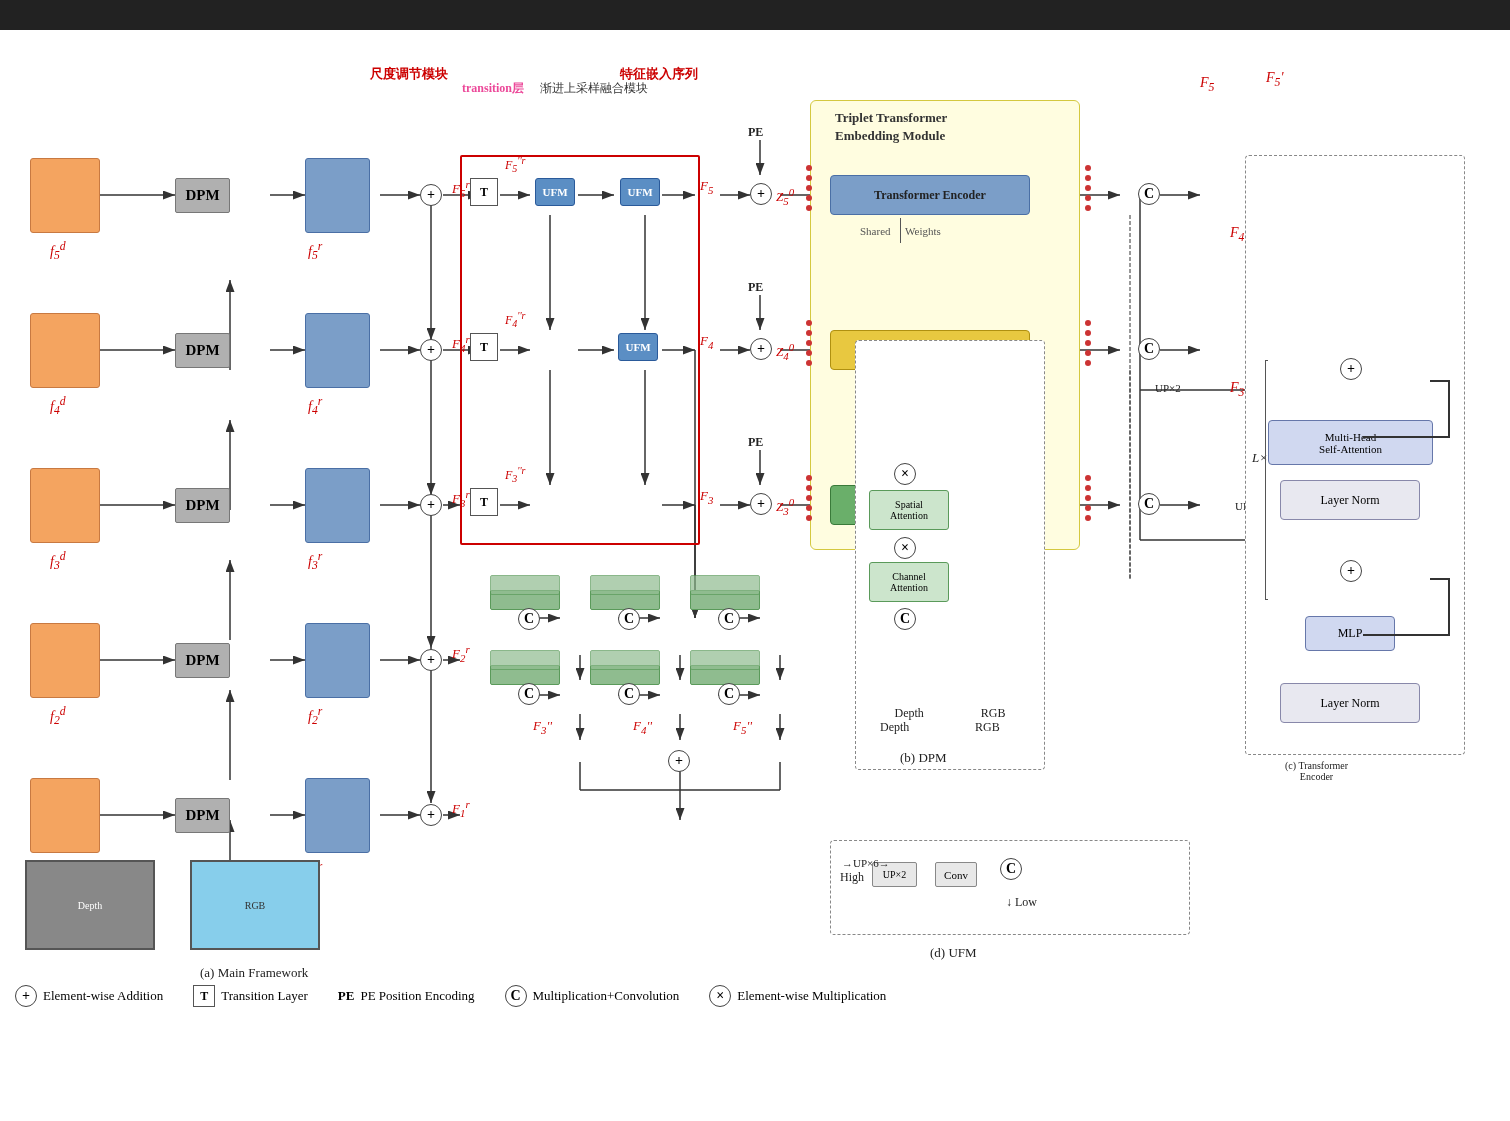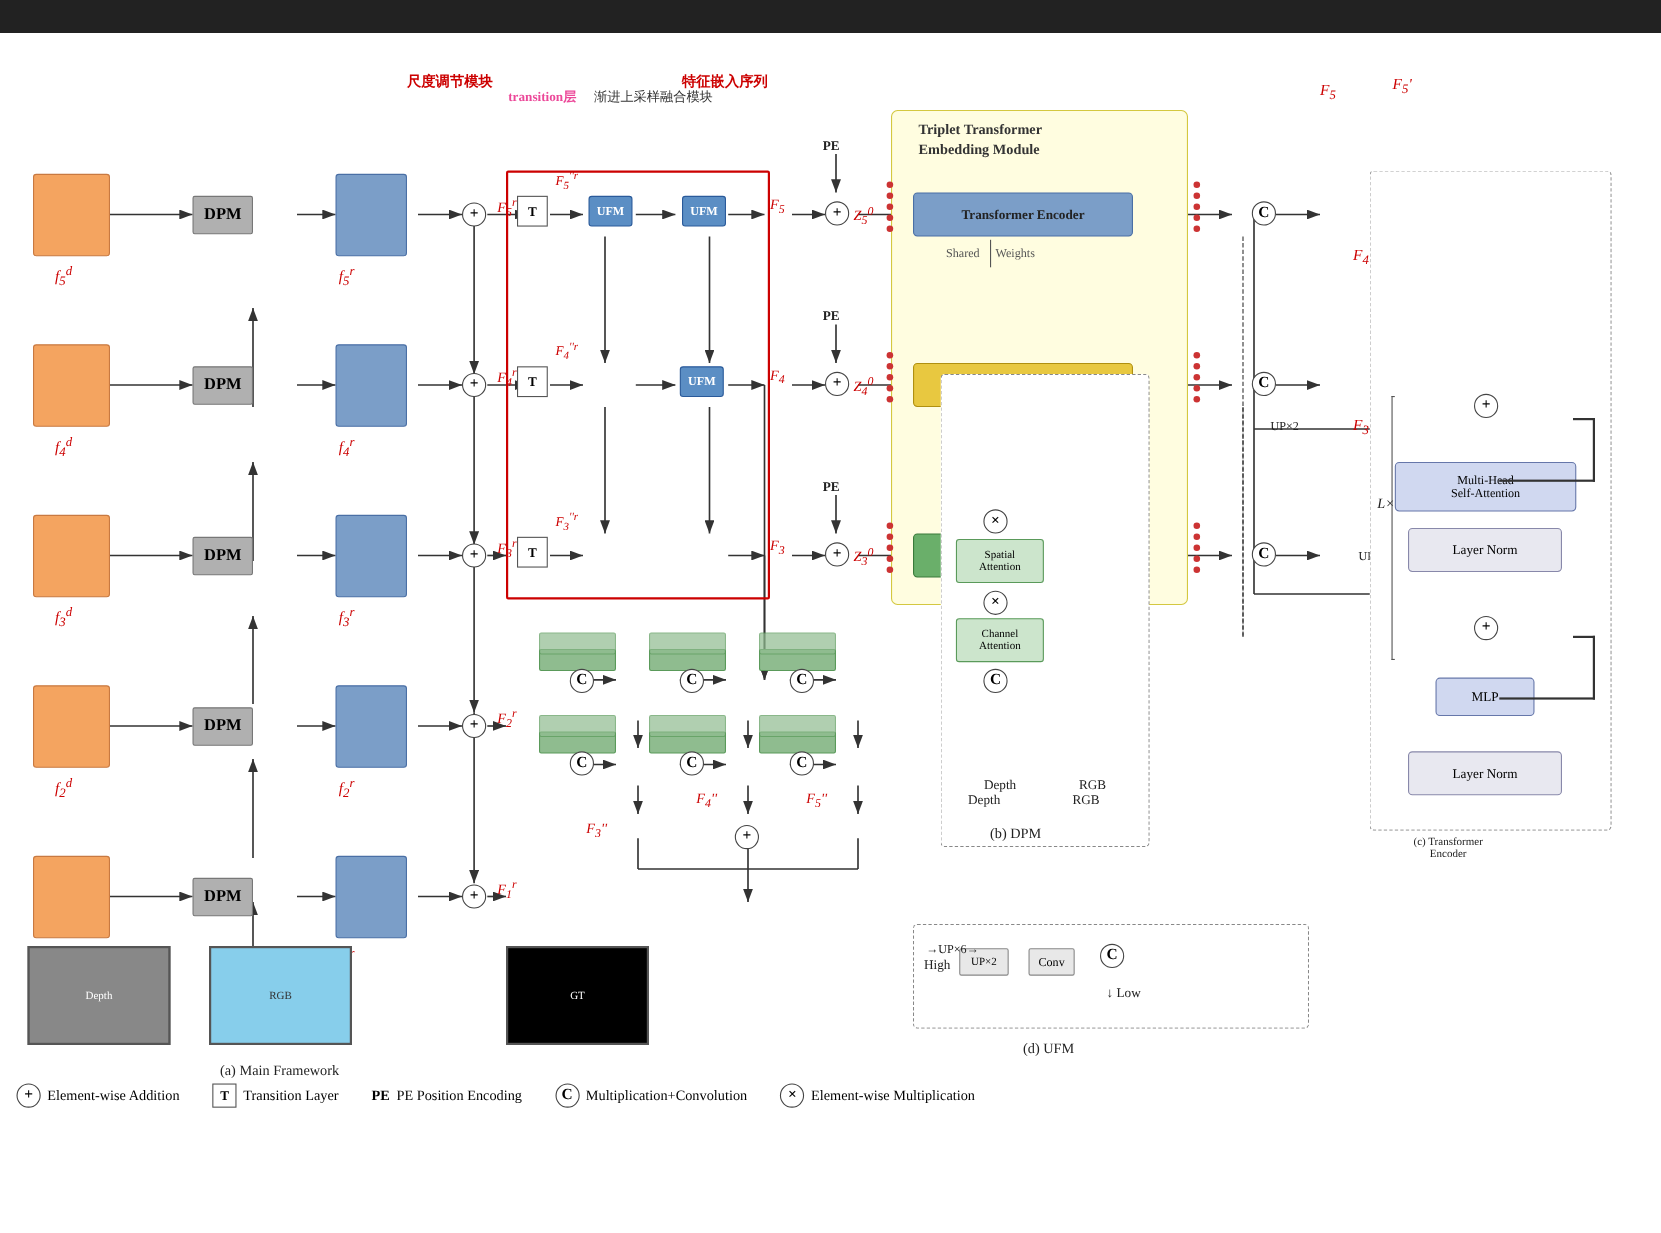--- a/index.html
+++ b/index.html
@@ -515,37 +515,34 @@
   <div class="green-block pos-abs" style="left:590px; top:665px; width:70px; height:20px;"></div>
   <div class="green-block pos-abs" style="left:690px; top:665px; width:70px; height:20px;"></div>
   <div class="green-block pos-abs" style="left:490px; top:650px; width:70px; height:20px; opacity:0.7;"></div>
   <div class="green-block pos-abs" style="left:590px; top:650px; width:70px; height:20px; opacity:0.7;"></div>
   <div class="green-block pos-abs" style="left:690px; top:650px; width:70px; height:20px; opacity:0.7;"></div>
 
   <div class="circle-symbol" style="left:518px; top:683px;">C</div>
   <div class="circle-symbol" style="left:618px; top:683px;">C</div>
   <div class="circle-symbol" style="left:718px; top:683px;">C</div>
 
-  <div class="red-label pos-abs" style="left:533px; top:745px; font-size:13px;">F<sub>3</sub>''</div>
+  <div class="red-label pos-abs" style="left:533px; top:718px; font-size:13px;">F<sub>3</sub>''</div>
   <div class="red-label pos-abs" style="left:633px; top:718px; font-size:13px;">F<sub>4</sub>''</div>
   <div class="red-label pos-abs" style="left:733px; top:718px; font-size:13px;">F<sub>5</sub>''</div>
 
   <div class="circle-symbol" style="left:668px; top:750px;">+</div>
 
   <div style="position:absolute; left:25px; top:860px; width:130px; height:90px; background:#888; border:2px solid #555; display:flex; align-items:center; justify-content:center;">
     <span style="color:#fff; font-size:10px;">Depth</span>
   </div>
 
   <div style="position:absolute; left:190px; top:860px; width:130px; height:90px; background:#87CEEB; border:2px solid #555; display:flex; align-items:center; justify-content:center;">
     <span style="color:#333; font-size:10px;">RGB</span>
   </div>
 
-  <div style="position:absolute; left:460px; top:860px; width:130px; height:90px; background:#000; border:2px solid #555; display:flex; align-items:center; justify-content:center;">
-    <span style="color:#fff; font-size:10px;">GT</span>
-  </div>
 
   <div class="label-text pos-abs" style="left:200px; top:965px; font-size:13px;">(a) Main Framework</div>
 
   <div class="dashed-box" style="left:855px; top:340px; width:190px; height:430px; padding:10px;">
 
     <div style="display:flex; justify-content:space-around; margin-top:355px;">
       <div class="label-text" style="font-size:12px; position:relative;">Depth</div>
       <div class="label-text" style="font-size:12px; position:relative;">RGB</div>
     </div>
   </div>

